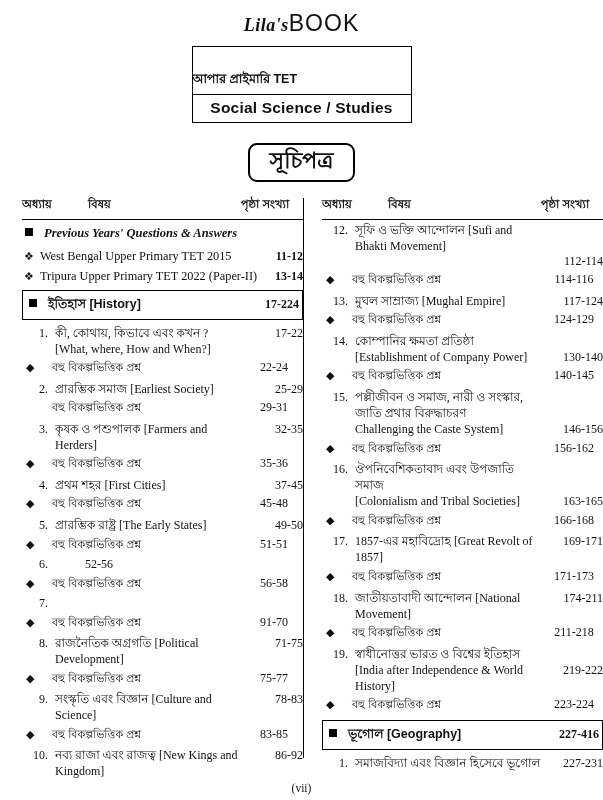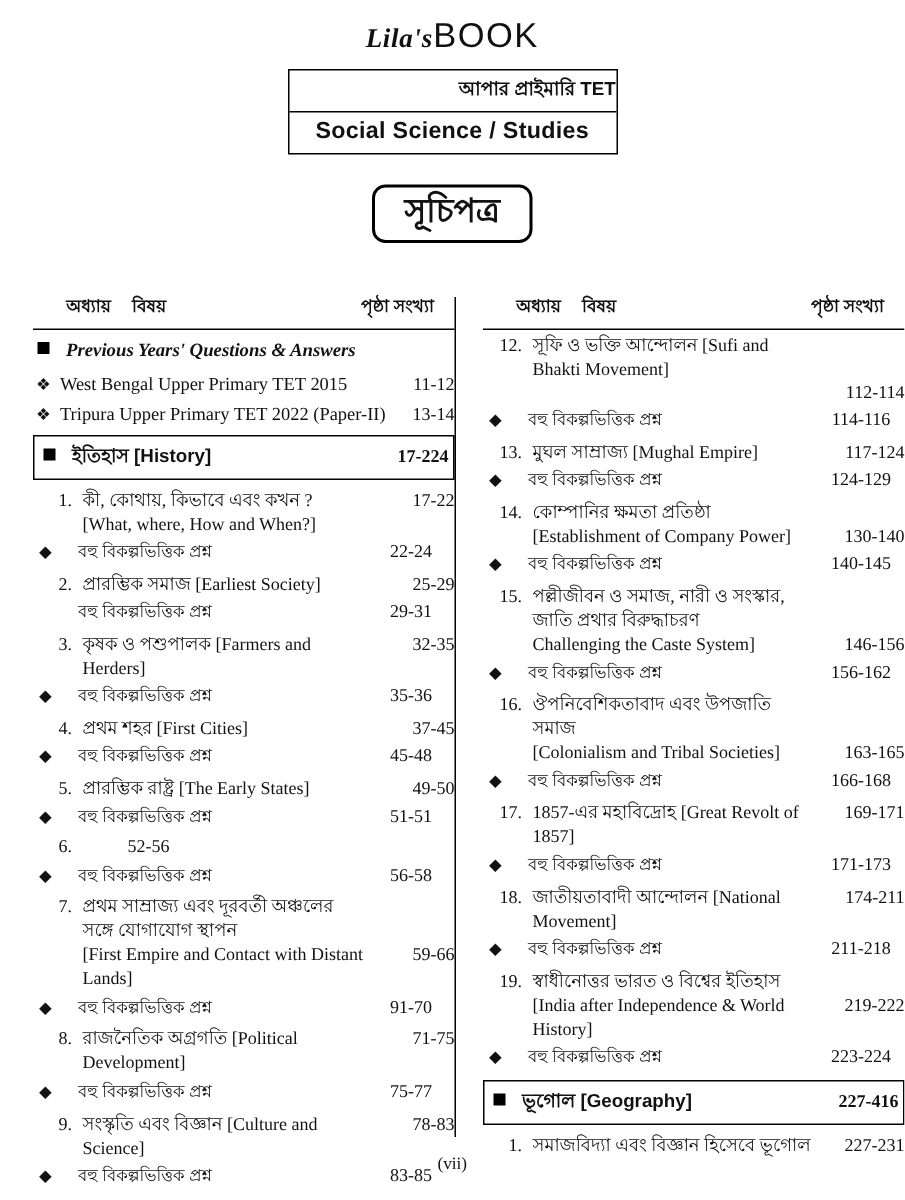--- a/index.html
+++ b/index.html
@@ -40,25 +40,26 @@
   }
 
   #title-box {
     width: 218px;
     margin: 9px auto 0 auto;
     border: 1.3px solid #000;
     background: #fff;
   }
   #title-box .row-a {
     border-bottom: 1.3px solid #000;
-    text-align: right;
+    text-align: left;
     padding: 3px 0 4px 0;
     font-family: "Liberation Sans", sans-serif;
     font-weight: bold;
     font-size: 12.5px;
+    margin-top: 20px;
   }
   #title-box .row-b {
     text-align: center;
     padding: 4px 0 5px 0;
     font-family: "Liberation Sans", sans-serif;
     font-weight: bold;
     font-size: 15.5px;
     letter-spacing: 0.2px;
   }
 
@@ -103,21 +104,21 @@
 
   
   .col-head {
     display: flex;
     font-family: "Liberation Sans", sans-serif;
     font-weight: bold;
     font-size: 11.5px;
     padding-bottom: 4px;
     border-bottom: 1.2px solid #000;
   }
-  .ch-chapter { width: 52px; text-align: right; }
+  .ch-chapter { width: 52px; }
   .ch-subject { flex: 1; padding-left: 14px;}
   .ch-pages   { text-align: center; width: 76px; }
 
   
   .section-bar {
     display: flex;
     align-items: baseline;
     font-weight: bold;
     padding: 6px 0 5px 0;
   }
@@ -174,21 +175,21 @@
   .star {
     width: 16px;
     flex: 0 0 auto;
     font-size: 11px;
     line-height: 1;
     text-align: left;
     padding-left: 2px;
   }
   .star-text { flex: 1; }
   .star-pages {
-    font-weight: normal;
+    font-weight: bold;
     font-size: 12px;
     white-space: nowrap;
     text-align: left;
     padding-left: 6px;
   }
 
   
   .item {
     display: flex;
     align-items: baseline;
@@ -245,21 +246,21 @@
     text-align: center;
     font-size: 12px;
     font-family: "Liberation Serif", serif;
     white-space: nowrap;
   }
   .mcq.nodia .mcq-dia { visibility: hidden; }
 
   
   #folio {
     position: absolute;
-    bottom: 18px;
+    bottom: 6px;
     left: 0;
     width: 603px;
     text-align: center;
     font-size: 11.5px;
   }
 </style>
 </head>
 <body>
 
 <div id="masthead">
@@ -396,30 +397,20 @@
             </div>
           </div>
         </div>
         <div class="mcq">
           <div class="mcq-dia">◆</div>
           <div class="mcq-text">বহু বিকল্পভিত্তিক প্রশ্ন</div>
           <div class="mcq-pages">56-58</div>
         </div>
         <div class="item">
           <div class="item-num">7.</div>
-          <div class="item-lines">
-            <div class="line">
-              <div class="ltext"><span class="bn">প্রথম সাম্রাজ্য এবং দূরবর্তী অঞ্চলের সঙ্গে যোগাযোগ স্থাপন</span></div>
-              <div class="lpages"></div>
-            </div>
-            <div class="line">
-              <div class="ltext"><span class="en">[First Empire and Contact with Distant Lands]</span></div>
-              <div class="lpages">59-66</div>
-            </div>
-          </div>
         </div>
         <div class="mcq">
           <div class="mcq-dia">◆</div>
           <div class="mcq-text">বহু বিকল্পভিত্তিক প্রশ্ন</div>
           <div class="mcq-pages">91-70</div>
         </div>
         <div class="item">
           <div class="item-num">8.</div>
           <div class="item-lines">
             <div class="line">

